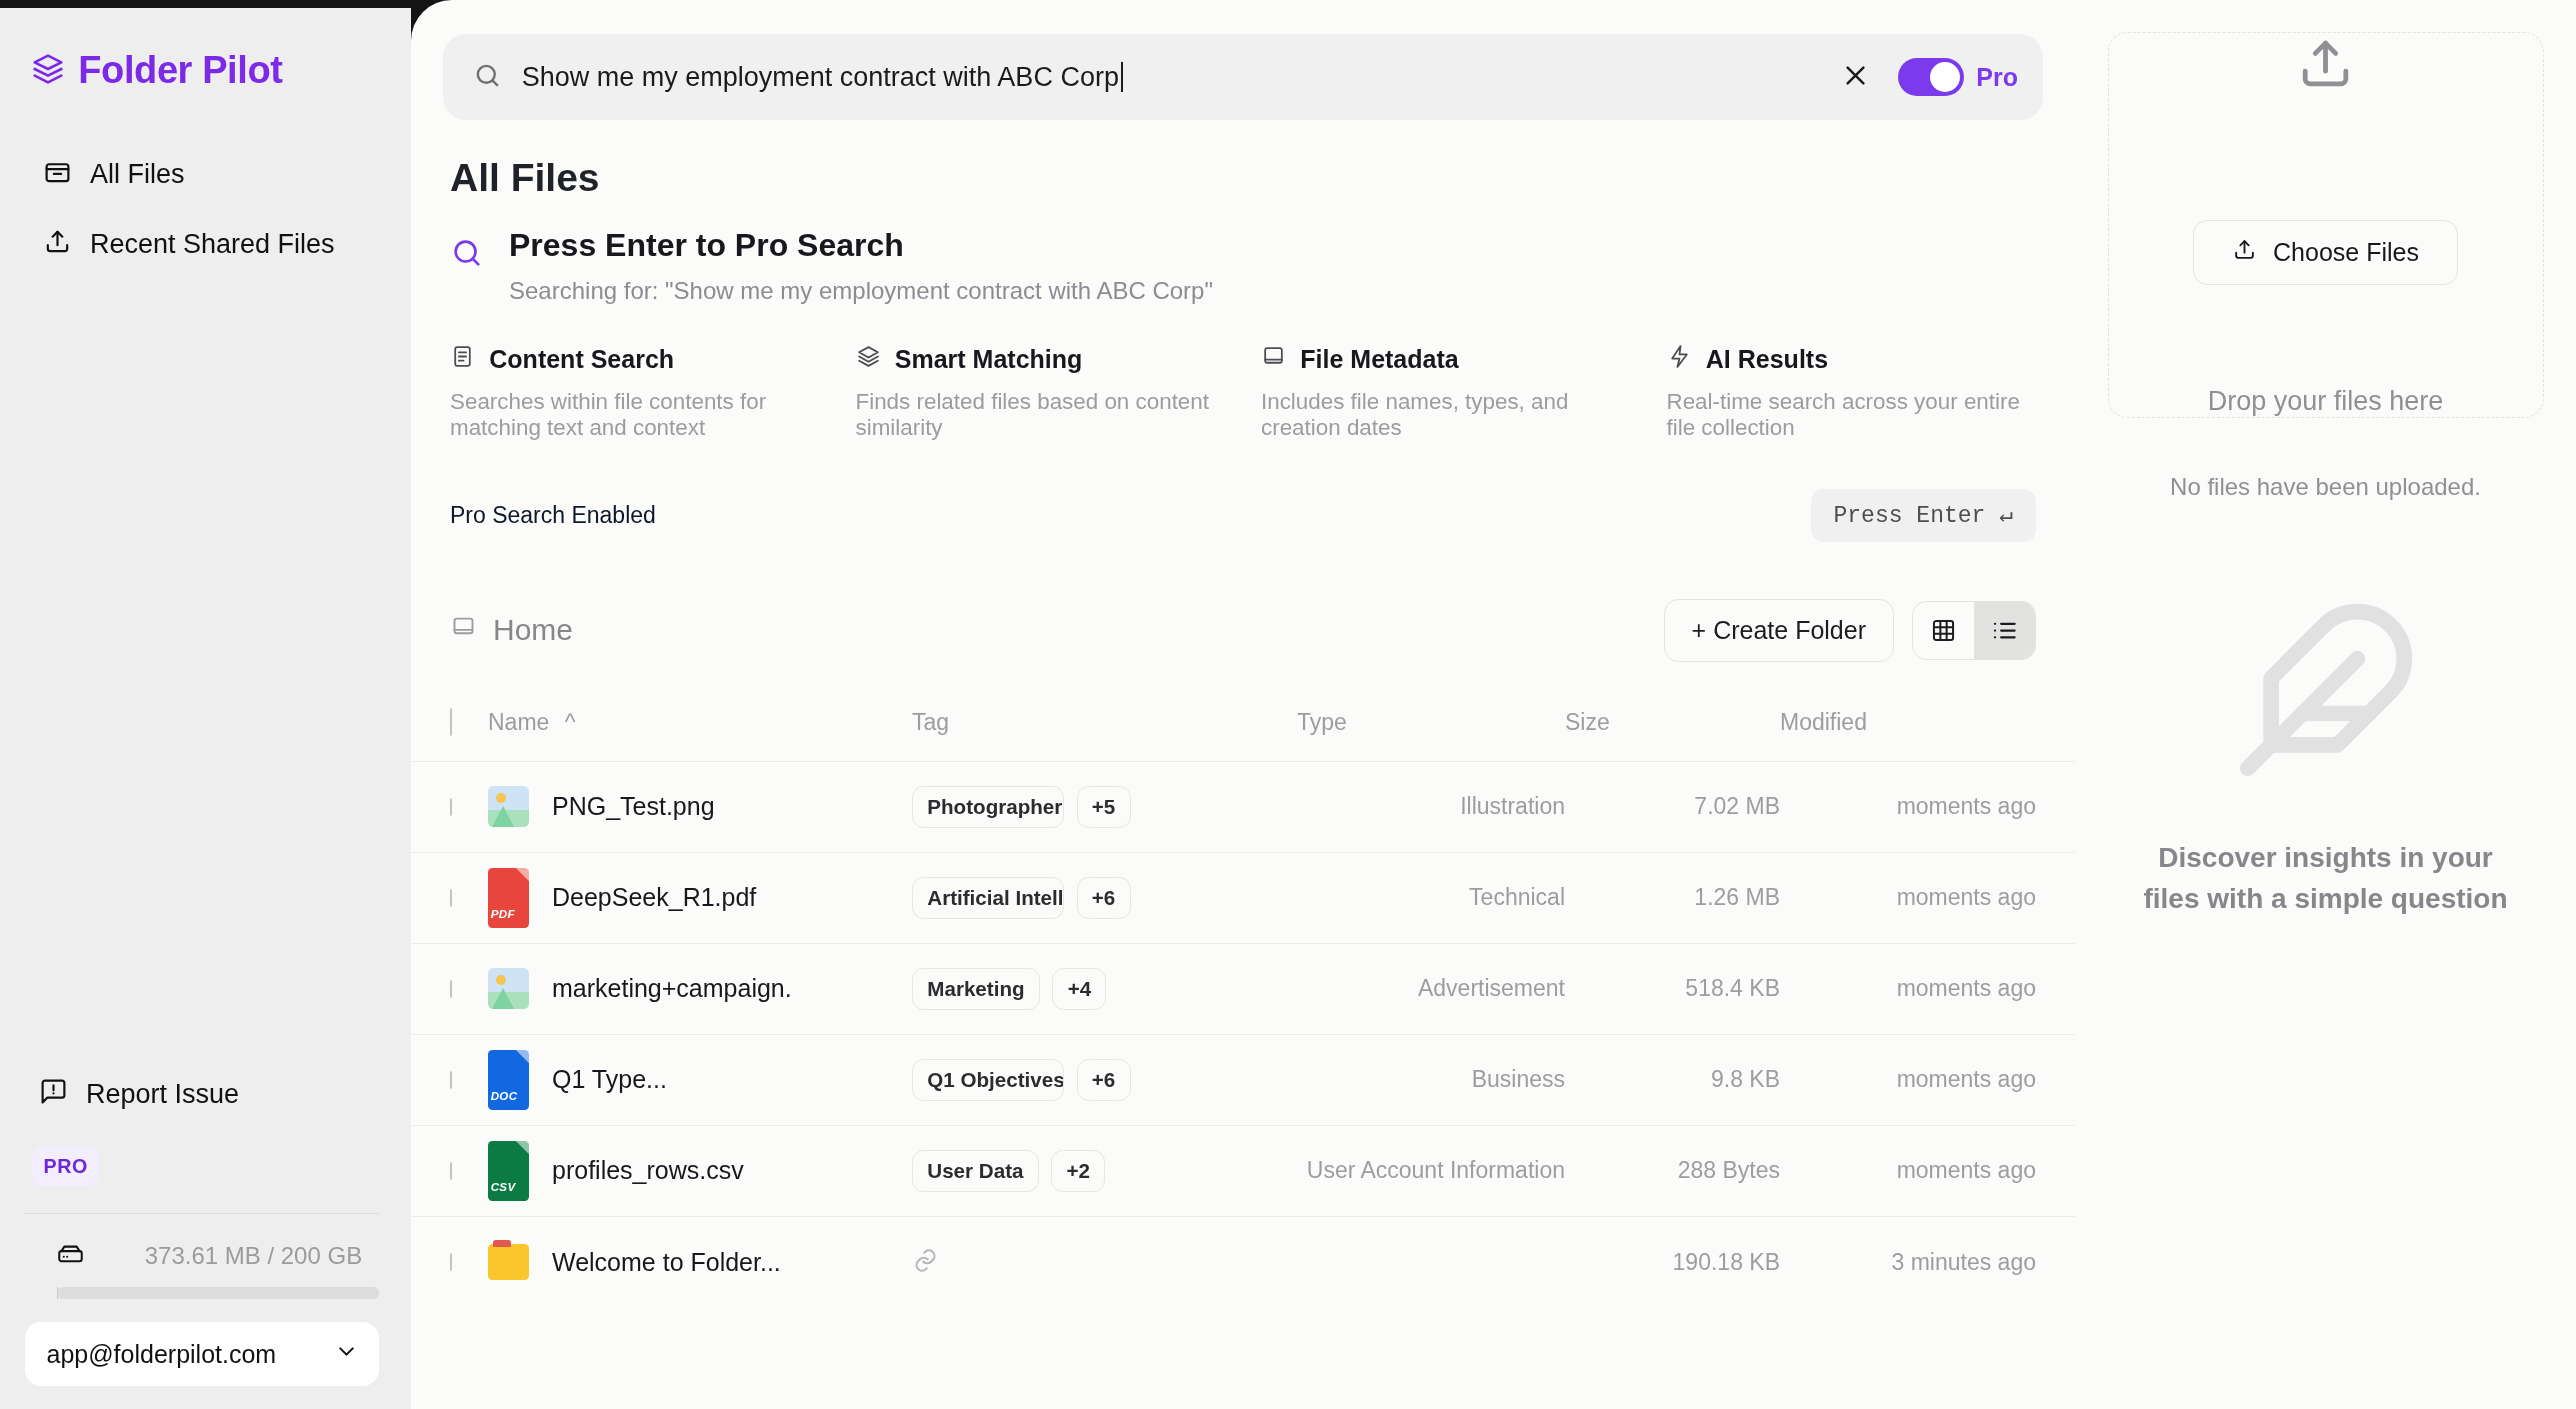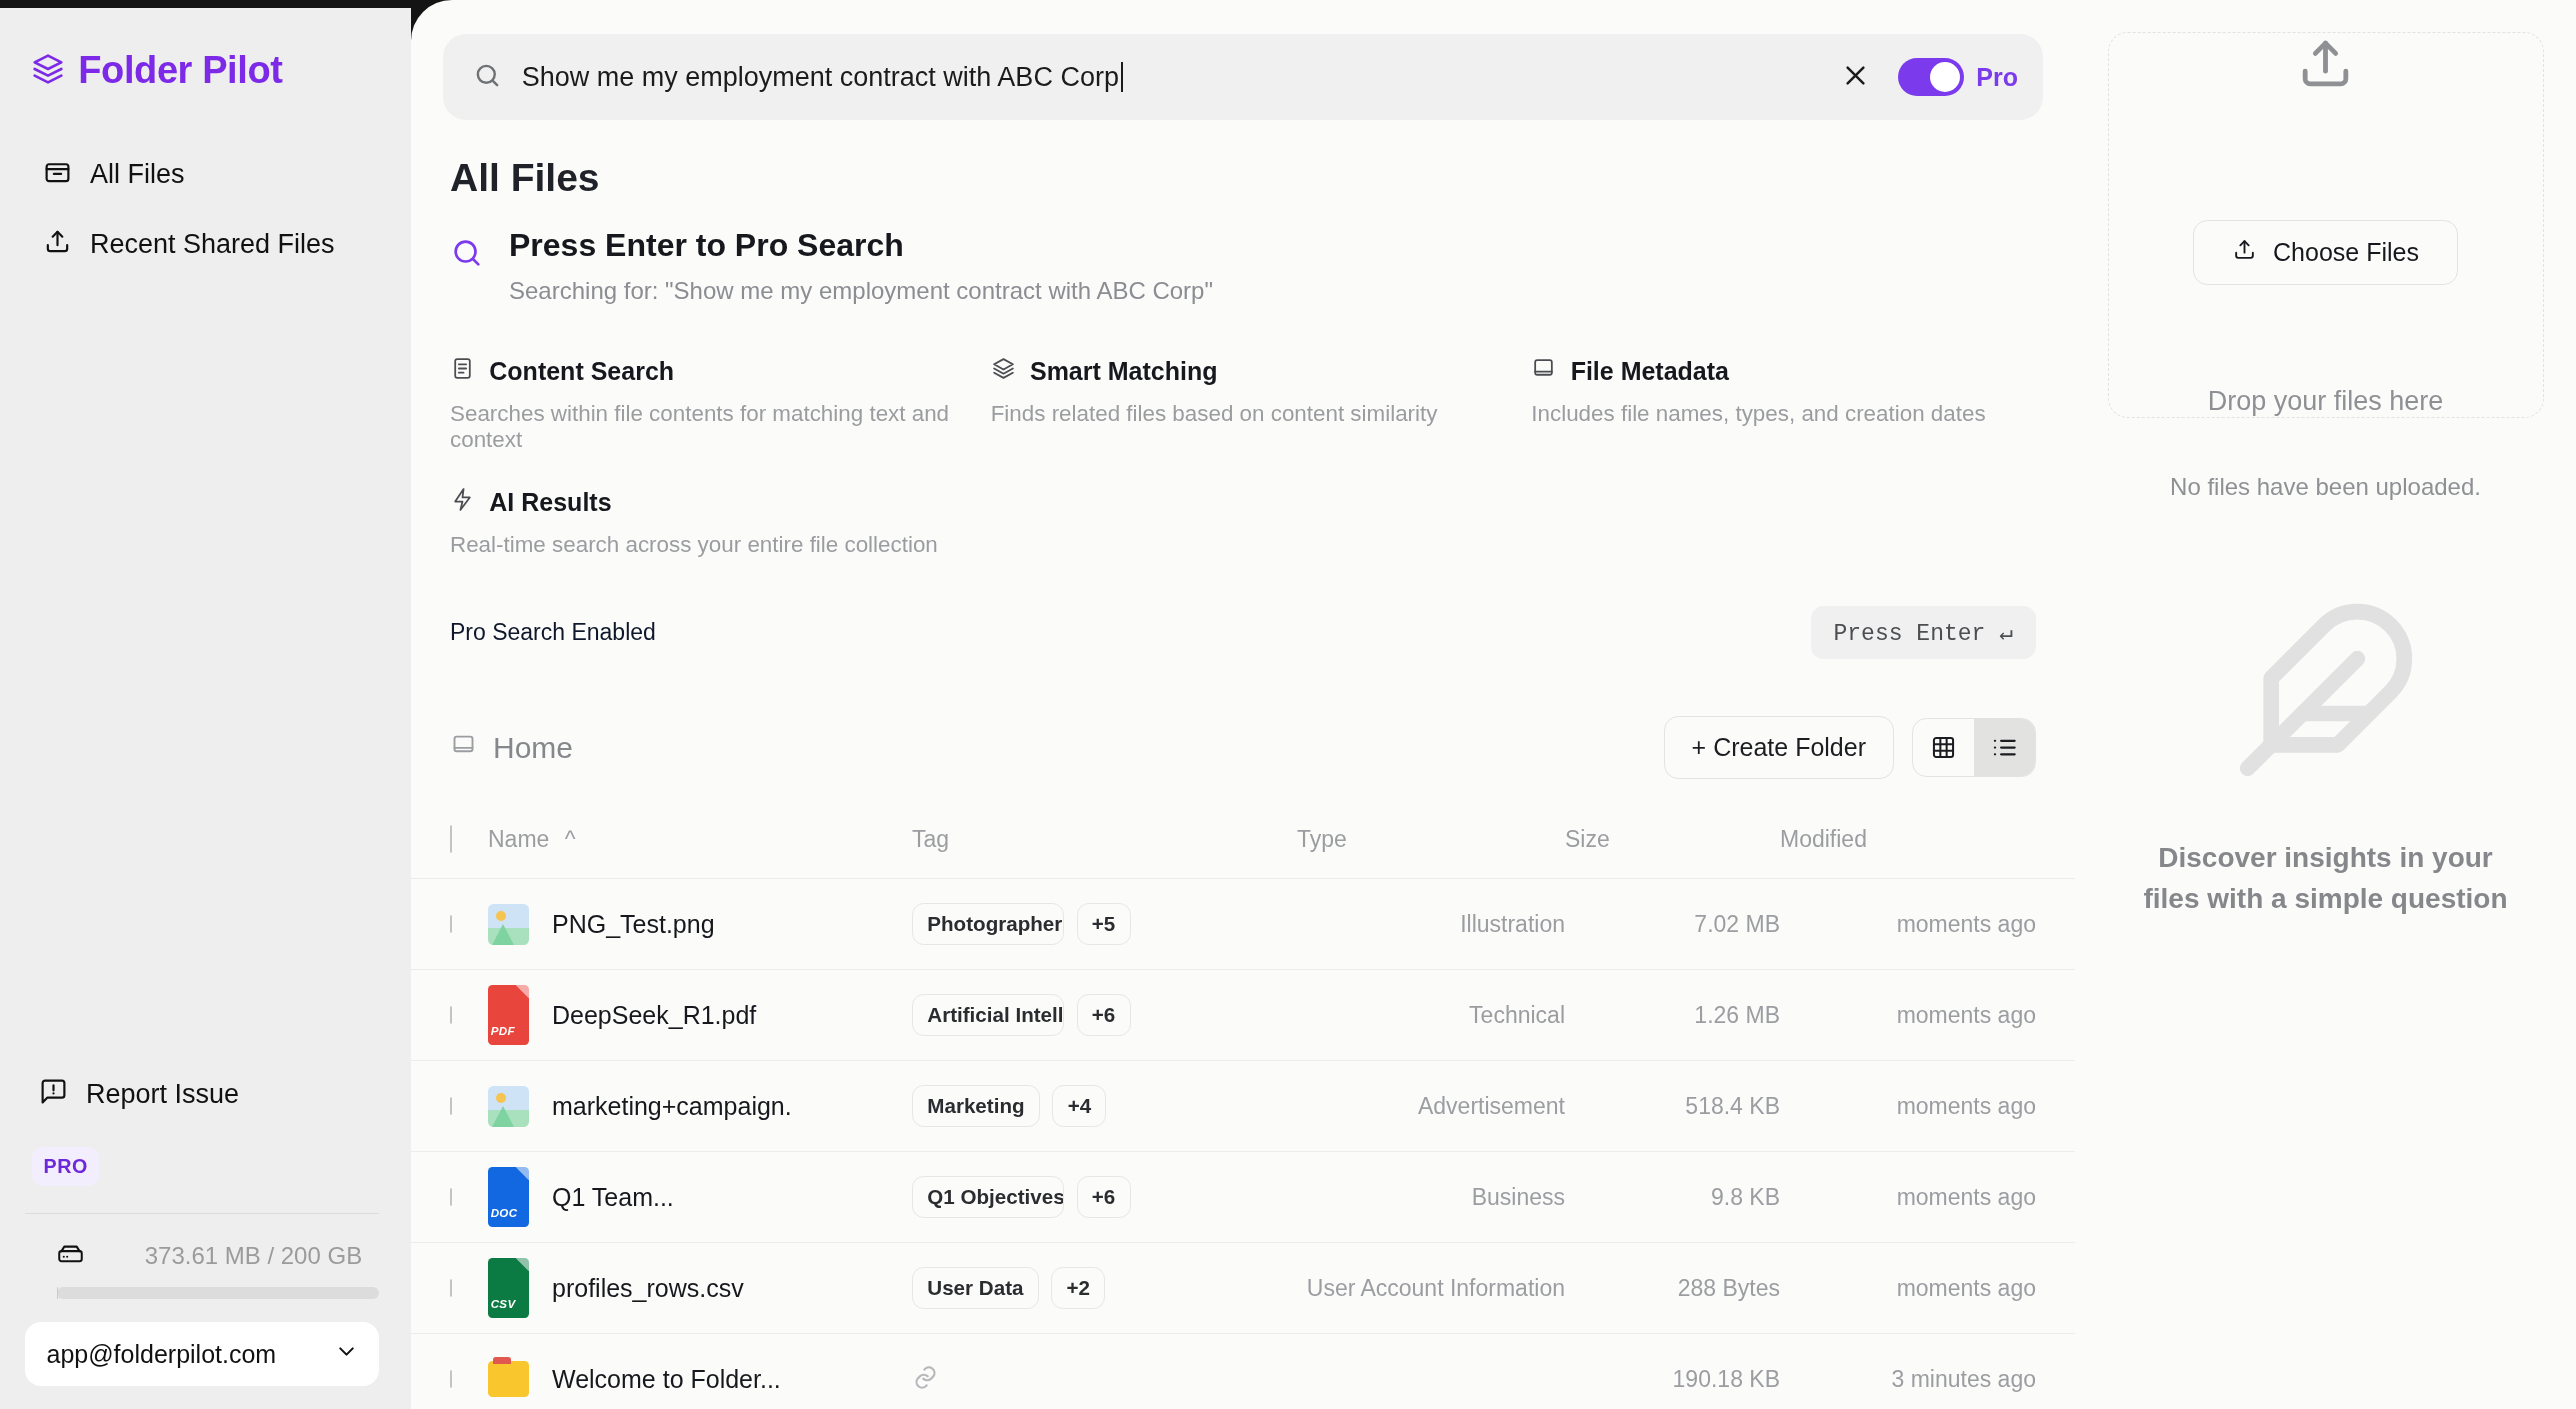--- a/index.html
+++ b/index.html
@@ -109,22 +109,22 @@
 
   
   .pro-panel { margin: 27px 39px 0 39px; }
   .pro-head { display: flex; gap: 25px; align-items: flex-start; }
   .pro-head-text h3 {
     font-size: 32px; font-weight: 700; color: #16181d; margin-bottom: 12.5px;
   }
   .pro-head-text p { font-size: 24px; color: #8b8d92; }
 
   .feat-grid {
-    margin-top: 51px;
-    display: grid; grid-template-columns: 1fr 1fr 1fr;
+    margin-top: 39px;
+    display: grid; grid-template-columns: 1fr 1fr 1fr 1fr;
     row-gap: 34px; column-gap: 36px;
   }
   .feat-title {
     display:flex; align-items:center; gap: 14.3px;
     font-size: 25px; font-weight: 700; color: #16181d;
   }
   .feat-desc { font-size: 22.4px; color: #9a9c9f; margin-top: 14.3px; }
 
   .pro-footer {
     margin-top: 48px; display:flex; align-items:center; justify-content: space-between;
@@ -562,21 +562,21 @@
 
       <tr class="frow">
         <td class="c-check"><span class="cbox"></span></td>
         <td class="c-name">
           <div class="nameCell">
             <span class="ficon">
               <i class="sheet" style="background:#1168e0"></i>
                 <i class="corner"></i>
                 <i class="lbl">DOC</i>
             </span>
-            <span class="fname">Q1 Team...</span>
+            <span class="fname">Q1 Type...</span>
           </div>
         </td>
         <td class="c-tag">
           <div class="tagCell">
             <span class="tag">Q1 Objectives</span>
             <span class="tag more">+6</span>
           </div>
         </td>
         <td class="c-type meta">Business</td>
         <td class="c-size meta">9.8 KB</td>

